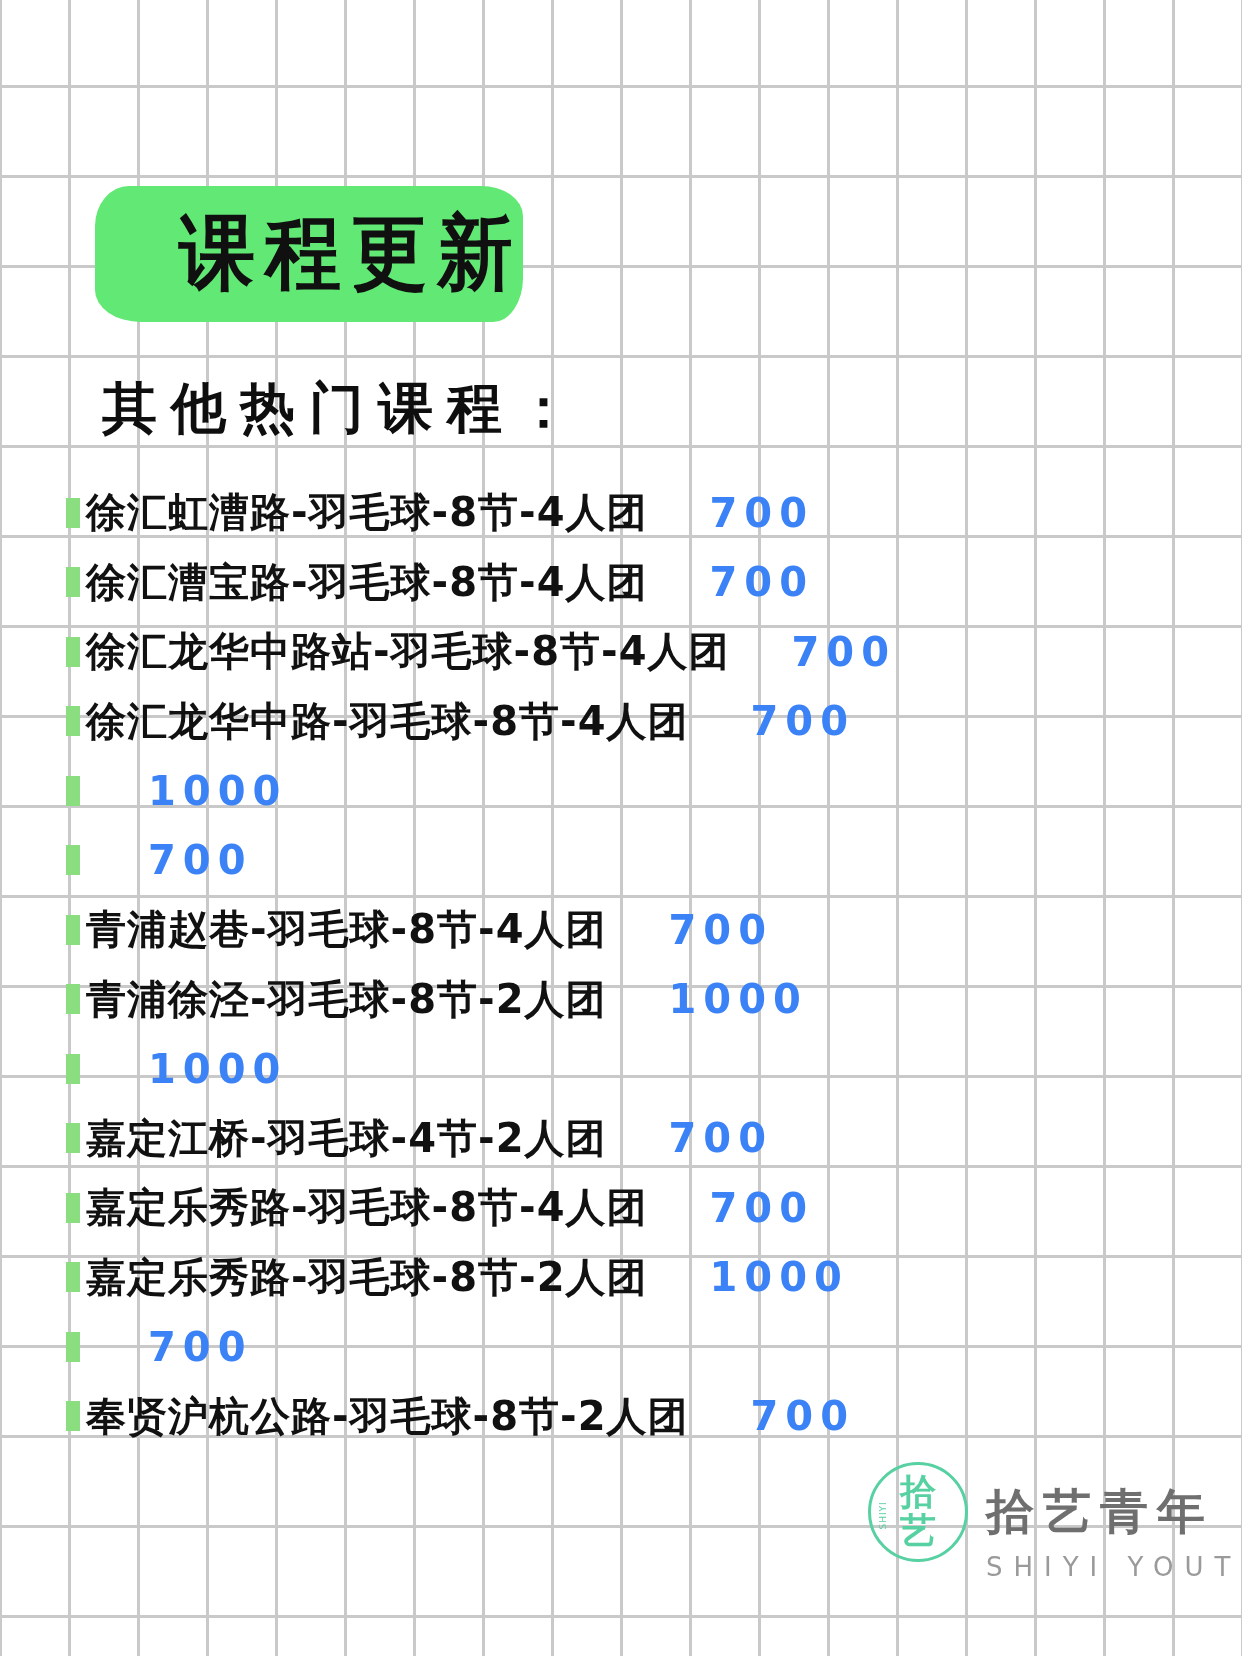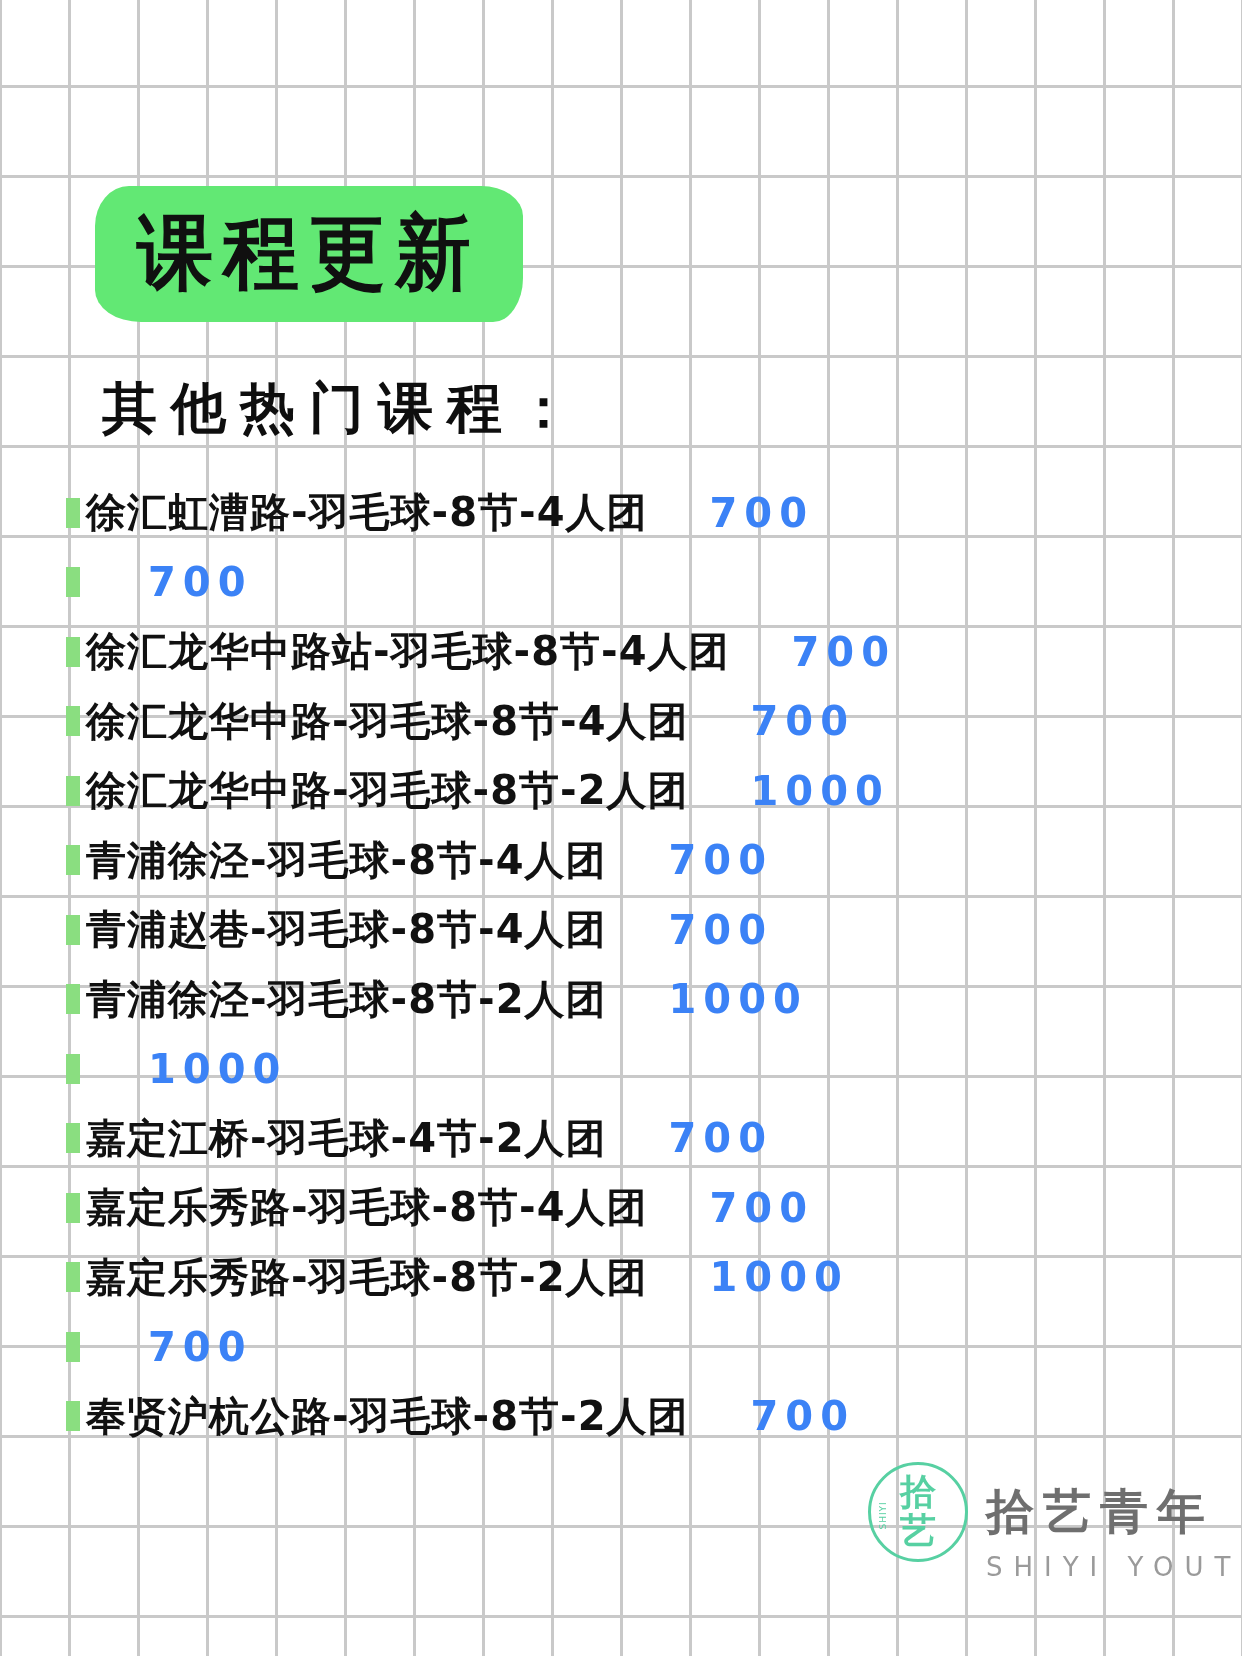--- a/index.html
+++ b/index.html
@@ -16,21 +16,21 @@
     background-position: -1px -5px;
     color: #111;
   }
 
   .title-badge {
     position: absolute;
     left: 95px; top: 186px;
     width: 428px; height: 136px;
     background: var(--title_bg);
     border-radius: 34px 42px 30px 46px / 40px 30px 44px 32px;
-    display: flex; align-items: center; justify-content: center;
+    display: flex; align-items: center; justify-content: flex-end;
   }
   .title-badge .title-text {
     font-size: 76px;
     font-weight: 900;
     letter-spacing: 10px;
     color: #101010;
     transform: scaleY(1.08);
     white-space: nowrap;
   }
 
@@ -136,44 +136,43 @@
 
 <div class="course-list">
   <div class="course-row">
     <span class="bullet"></span>
     <span class="course-name">徐汇虹漕路-羽毛球-8节-4人团</span>
     <span class="course-price">700</span>
   </div>
 
   <div class="course-row">
     <span class="bullet"></span>
+    <span class="course-name">徐汇漕宝路-羽毛球-8节-4人团</span>
     <span class="course-price">700</span>
   </div>
 
   <div class="course-row">
     <span class="bullet"></span>
     <span class="course-name">徐汇龙华中路站-羽毛球-8节-4人团</span>
     <span class="course-price">700</span>
   </div>
 
   <div class="course-row">
     <span class="bullet"></span>
     <span class="course-name">徐汇龙华中路-羽毛球-8节-4人团</span>
     <span class="course-price">700</span>
   </div>
 
   <div class="course-row">
     <span class="bullet"></span>
-    <span class="course-name">徐汇龙华中路-羽毛球-8节-2人团</span>
-    <span class="course-price">1000</span>
-  </div>
-
-  <div class="course-row">
-    <span class="bullet"></span>
-    <span class="course-name">青浦徐泾-羽毛球-8节-4人团</span>
+    <span class="course-price">1000</span>
+  </div>
+
+  <div class="course-row">
+    <span class="bullet"></span>
     <span class="course-price">700</span>
   </div>
 
   <div class="course-row">
     <span class="bullet"></span>
     <span class="course-name">青浦赵巷-羽毛球-8节-4人团</span>
     <span class="course-price">700</span>
   </div>
 
   <div class="course-row">

